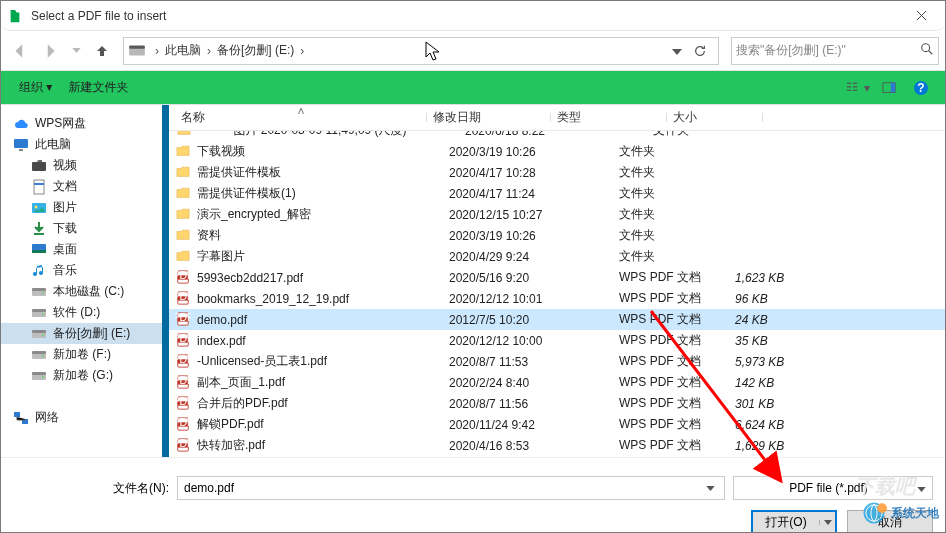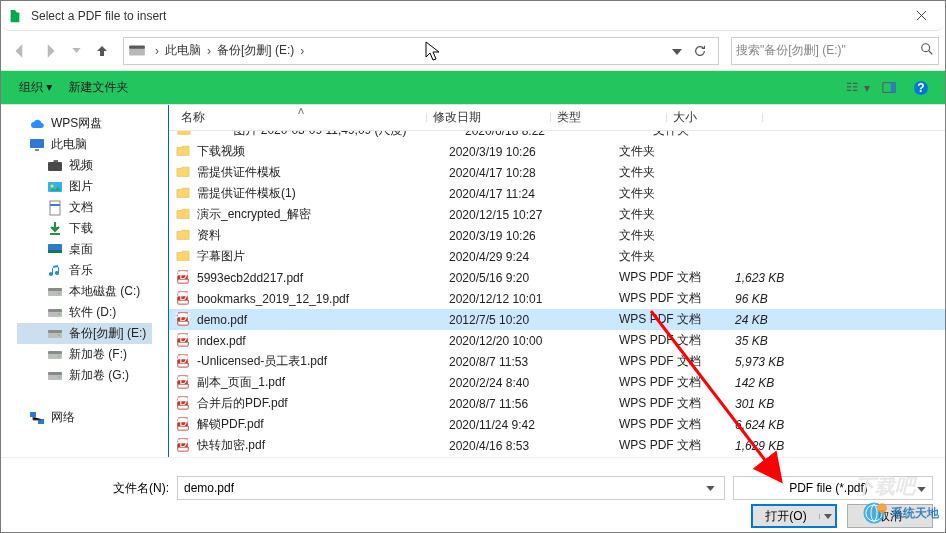--- a/index.html
+++ b/index.html
@@ -24,21 +24,21 @@
 .searchbox .ph { color: #888; flex: 1; }
 .searchbox .mag { color: #555; }
 
 .toolbar { height: 34px; display: flex; align-items: center; padding: 0 10px; border-bottom: 1px solid #e1e1e1; background: #22c55e; }
 .toolbar .tbtn { padding: 4px 8px; color: #222; }
 .toolbar .spacer { flex: 1; }
 .toolbar .iconbtn { width: 28px; height: 22px; display: flex; align-items: center; justify-content: center; color: #444; margin-left: 4px; }
 .help-icon { color: #0078d7; }
 
 .body { display: flex; height: 352px; }
-.tree { width: 168px; border-right: 1px solid #0369a1; overflow-y: auto; padding: 8px 16px; }
+.tree { width: 168px; border-right: 7px solid #0369a1; overflow-y: auto; padding: 8px 0; }
 .tree-item { display: flex; align-items: center; height: 21px; padding-left: 12px; color: #222; gap: 6px; white-space: nowrap; }
 .tree-item.child { padding-left: 30px; }
 .tree-item.selected { background: #ccdfef; }
 .tree-item .ticon { width: 16px; height: 16px; flex-shrink: 0; }
 
 .list { flex: 1; display: flex; flex-direction: column; overflow: hidden; }
 .list-head { display: flex; height: 26px; align-items: center; border-bottom: 1px solid #e8e8e8; padding-left: 6px; color: #333; }
 .list-head .col { padding: 0 6px; position: relative; }
 .list-head .col::after { content: ""; position: absolute; right: 0; top: 4px; bottom: 4px; width: 1px; background: #e0e0e0; }
 .col-name { width: 252px; }
@@ -49,21 +49,21 @@
 .list-body { flex: 1; overflow-y: auto; }
 .row { display: flex; align-items: center; height: 21px; padding-left: 6px; color: #222; }
 .row.selected { background: #cce8ff; }
 .row .ficon { width: 18px; height: 16px; margin-right: 4px; flex-shrink: 0; }
 .row .cell-name { width: 246px; overflow: hidden; text-overflow: ellipsis; white-space: nowrap; }
 .row .cell-date { width: 124px; padding: 0 6px; }
 .row .cell-type { width: 116px; padding: 0 6px; margin-left: 46px; }
 .row .cell-size { width: 96px; padding: 0 6px; text-align: left; font-style: italic; }
 
 .footer { padding: 18px 12px 10px 12px; background: #fff; border-top: 1px solid #eee; }
-.footer-row1 { display: flex; align-items: center; margin-bottom: 4px; }
+.footer-row1 { display: flex; align-items: center; margin-bottom: 10px; }
 .fn-label { width: 70px; text-align: right; padding-right: 8px; margin-left: 94px; }
 .fn-input { flex: 1; height: 24px; border: 1px solid #cccccc; display: flex; align-items: center; padding: 0 6px; }
 .fn-input .val { flex: 1; }
 .fn-drop { width: 16px; display: flex; align-items: center; justify-content: center; color: #555; }
 .type-select { width: 200px; height: 24px; border: 1px solid #cccccc; margin-left: 8px; display: flex; align-items: center; padding: 0 6px; text-align: center; }
 .type-select .val { flex: 1; }
 .footer-row2 { display: flex; justify-content: flex-end; gap: 10px; padding-right: 0; }
 .btn { min-width: 86px; height: 24px; border: 1px solid #adadad; background: #e1e1e1; display: flex; align-items: center; justify-content: center; }
 .btn.primary { border: 2px solid #0078d7; background: #e1e1e1; }
 .btn-split { display: flex; }
@@ -198,32 +198,32 @@
       </div>
       <div class="tree-item child">
         <span class="ticon"><svg viewBox="0 0 16 16" width="16" height="16">
             <rect fill="#4a4a4a" x="1" y="4" width="14" height="9" rx="1"></rect>
             <path fill="#6a6a6a" d="M1 4h5l1-2h4v2"></path>
           </svg></span>
         <span>视频</span>
       </div>
       <div class="tree-item child">
         <span class="ticon"><svg viewBox="0 0 16 16" width="16" height="16">
+            <rect fill="#fff" stroke="#888" x="3" y="1" width="10" height="14"></rect>
+            <rect fill="#3b7dd8" x="3" y="4" width="10" height="2"></rect>
+          </svg></span>
+        <span>文档</span>
+      </div>
+      <div class="tree-item child">
+        <span class="ticon"><svg viewBox="0 0 16 16" width="16" height="16">
             <rect fill="#36b2e6" x="1" y="3" width="14" height="10" rx="1"></rect>
             <circle fill="#ffe066" cx="5" cy="7" r="1.5"></circle>
             <path fill="#2a8" d="M3 12l3-3 2 2 3-4 3 5z"></path>
           </svg></span>
         <span>图片</span>
-      </div>
-      <div class="tree-item child">
-        <span class="ticon"><svg viewBox="0 0 16 16" width="16" height="16">
-            <rect fill="#fff" stroke="#888" x="3" y="1" width="10" height="14"></rect>
-            <rect fill="#3b7dd8" x="3" y="4" width="10" height="2"></rect>
-          </svg></span>
-        <span>文档</span>
       </div>
       <div class="tree-item child">
         <span class="ticon"><svg viewBox="0 0 16 16" width="16" height="16">
             <path fill="#2a8f4a" d="M8 1v8M4 6l4 4 4-4" stroke="#2a8f4a" stroke-width="2"></path>
             <rect fill="#2a8f4a" x="3" y="12" width="10" height="2"></rect>
           </svg></span>
         <span>下载</span>
       </div>
       <div class="tree-item child">
         <span class="ticon"><svg viewBox="0 0 16 16" width="16" height="16">
@@ -398,21 +398,21 @@
           <span class="cell-type">WPS PDF 文档</span>
           <span class="cell-size">24 KB</span>
         </div>
         <div class="row">
           <span class="ficon"><svg viewBox="0 0 16 16" width="16" height="14">
               <rect fill="#fff" stroke="#c0392b" x="2" y="1" width="12" height="14" rx="1"></rect>
               <rect fill="#c0392b" x="2" y="6" width="12" height="5"></rect>
               <text x="8" y="10" text-anchor="middle" fill="#fff" font-size="5">PDF</text>
             </svg></span>
           <span class="cell-name">index.pdf</span>
-          <span class="cell-date">2020/12/20 10:00</span>
+          <span class="cell-date">2020/12/12 10:00</span>
           <span class="cell-type">WPS PDF 文档</span>
           <span class="cell-size">35 KB</span>
         </div>
         <div class="row">
           <span class="ficon"><svg viewBox="0 0 16 16" width="16" height="14">
               <rect fill="#fff" stroke="#c0392b" x="2" y="1" width="12" height="14" rx="1"></rect>
               <rect fill="#c0392b" x="2" y="6" width="12" height="5"></rect>
               <text x="8" y="10" text-anchor="middle" fill="#fff" font-size="5">PDF</text>
             </svg></span>
           <span class="cell-name">-Unlicensed-员工表1.pdf</span>

